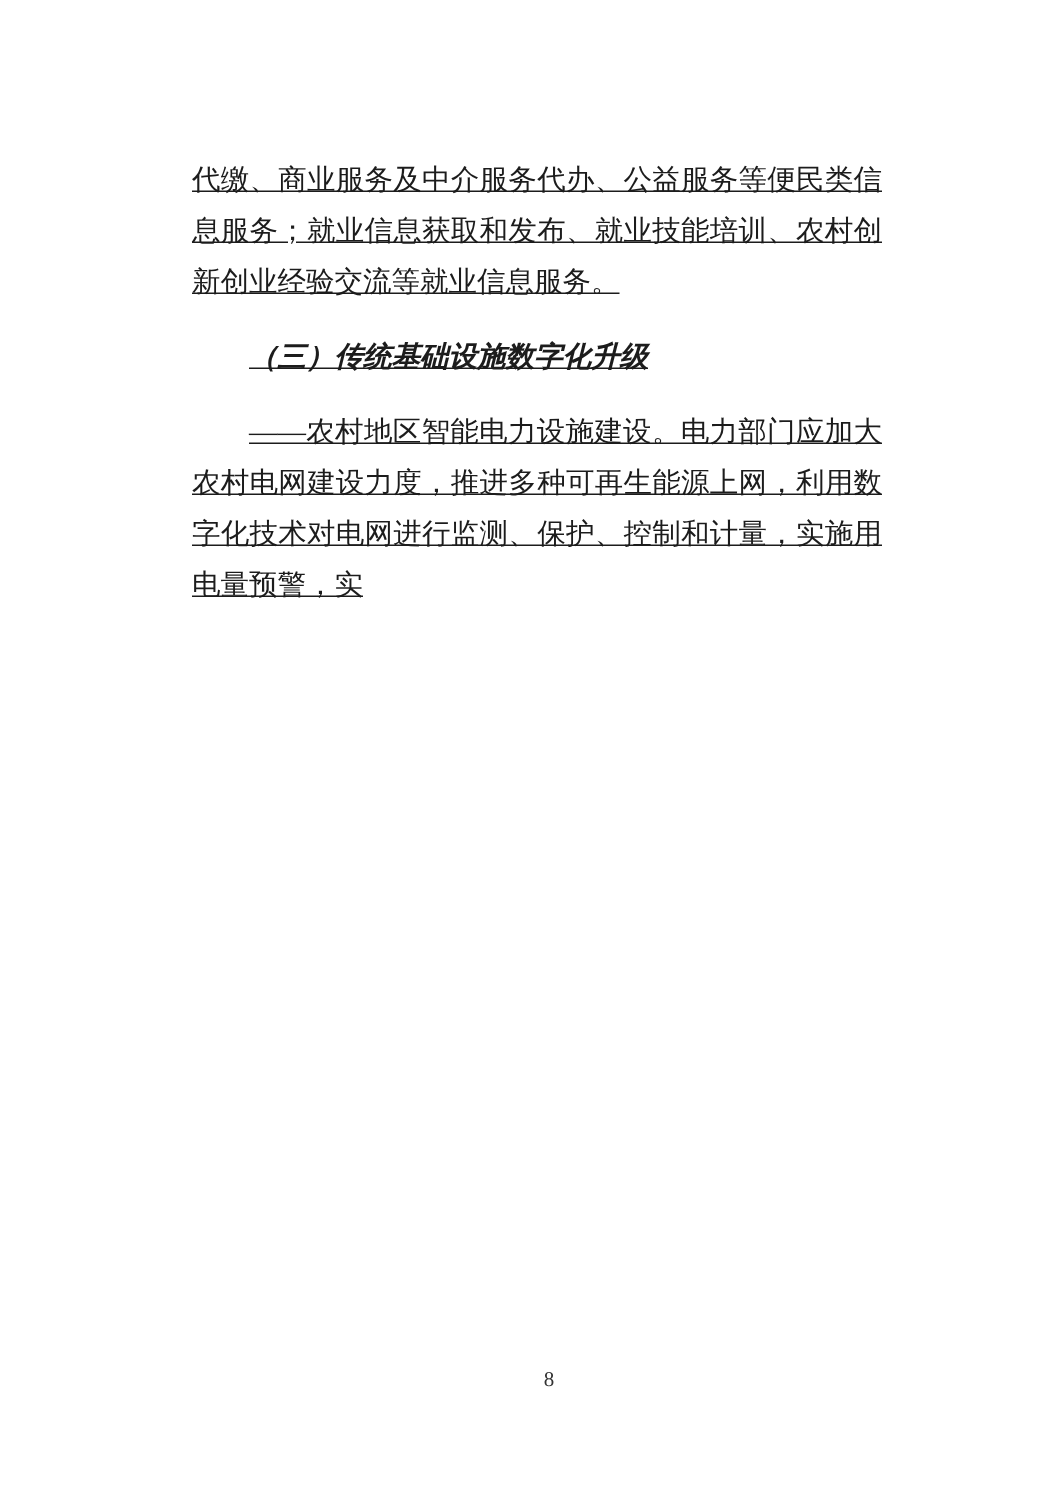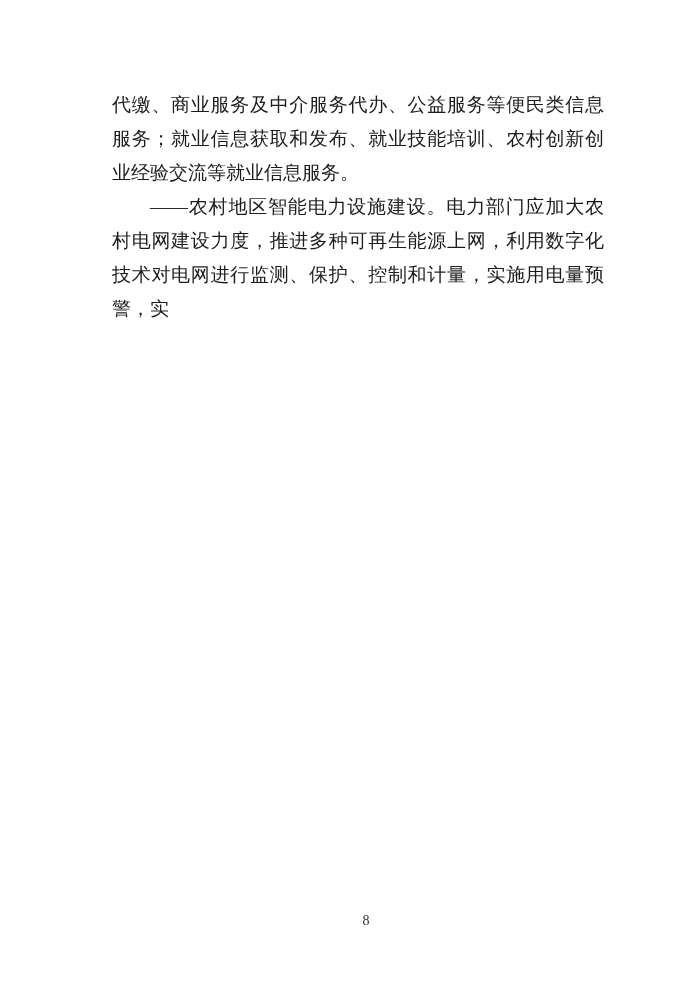--- a/index.html
+++ b/index.html
@@ -16,26 +16,27 @@
     color: #1c1c1c;
     overflow: hidden;
   }
   .content {
     position: absolute;
     left: 112px;
     top: 88px;
     width: 492px;
   }
   .content p {
-    margin: 0;
+    margin: 16px;
     font-size: 19px;
     line-height: 34px;
     text-align: justify;
     text-justify: inter-ideograph;
     letter-spacing: 0px;
+    text-decoration: underline;
   }
   .indent {
     text-indent: 38px;
   }
   .heading {
     font-weight: bold;
     
     font-style: italic;
   }
   .page-number {
@@ -49,16 +50,17 @@
     color: #333333;
     font-family: "Liberation Serif", "DejaVu Serif", serif;
   }
 </style>
 </head>
 <body>
 
 <div class="page">
   <div class="content">
     <p>代缴、商业服务及中介服务代办、公益服务等便民类信息服务；就业信息获取和发布、就业技能培训、农村创新创业经验交流等就业信息服务。</p>
+    <p class="indent heading">（三）传统基础设施数字化升级</p>
     <p class="indent">——农村地区智能电力设施建设。电力部门应加大农村电网建设力度，推进多种可再生能源上网，利用数字化技术对电网进行监测、保护、控制和计量，实施用电量预警，实</p>
   </div>
   <div class="page-number">8</div>
 </div>
 
 </body></html>

